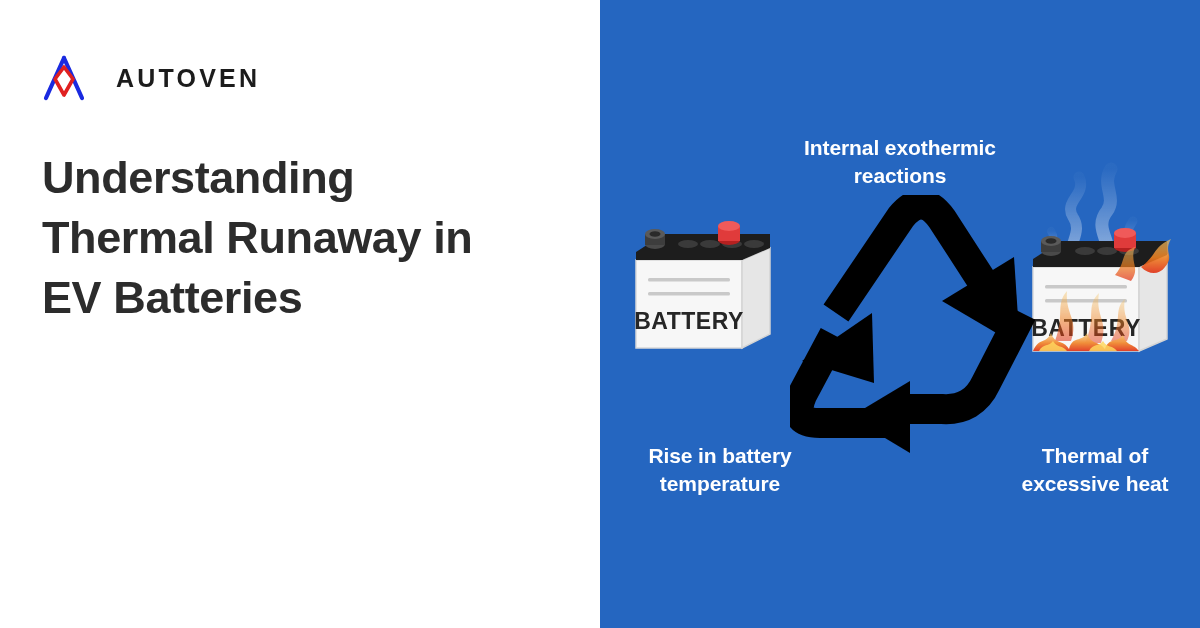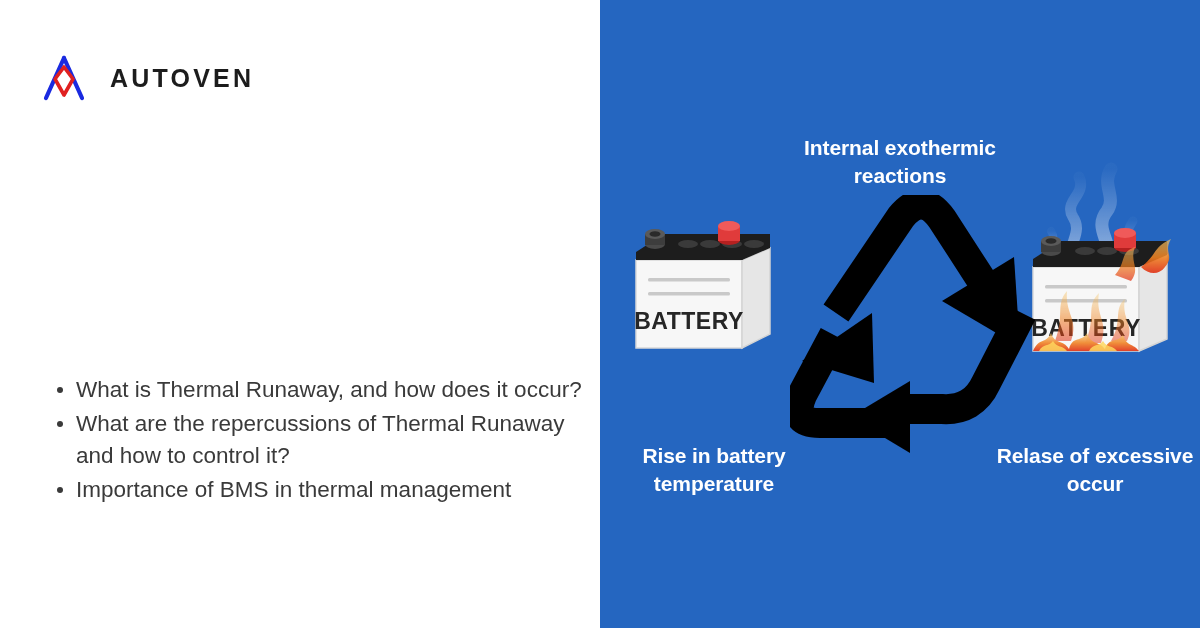--- a/index.html
+++ b/index.html
@@ -11,21 +11,21 @@
   #page { position:relative; width:1200px; height:628px; background:#ffffff; }
 
   
   #left-panel {
     position:absolute; left:0; top:0; width:600px; height:628px;
     background:#ffffff;
   }
 
   #brand {
     position:absolute; left:42px; top:55px;
-    display:flex; align-items:center; gap:24px;
+    display:flex; align-items:center; gap:30px;
   }
   #brand-mark { width:44px; height:46px; display:block; }
   #brand-name {
     font-size:25px; font-weight:700; letter-spacing:3.2px;
     color:#1c1c1c; line-height:1;
   }
 
   #headline {
     position:absolute; left:42px; top:148px; width:540px;
     font-size:45px; font-weight:700; line-height:1.33;
@@ -52,21 +52,21 @@
     position:absolute; left:600px; top:0; width:600px; height:628px;
     background:#2566c0; overflow:hidden;
   }
 
   .panel-label {
     position:absolute; color:#ffffff; font-weight:700;
     font-size:21px; line-height:1.35; text-align:center;
     letter-spacing:-0.1px; z-index:6;
   }
   #label-top    { left:160px; top:134px; width:280px; }
-  #label-left   { left:4px;  top:442px; width:220px; }
+  #label-left   { left:10px;  top:442px; width:220px; }
   #label-right  { left:390px; top:442px; width:210px; }
   #label-center { left:265px; top:332px; width:130px; font-size:17px; }
 
   
   #cycle { position:absolute; left:190px; top:195px; width:265px; height:270px; z-index:4; }
 
   
   #battery-normal { position:absolute; left:22px; top:208px; width:170px; height:155px; z-index:3; }
   #battery-burning { position:absolute; left:415px; top:155px; width:190px; height:215px; z-index:3; }
 </style>
@@ -79,26 +79,26 @@
 
     <div id="brand">
       <svg id="brand-mark" viewBox="0 0 44 46">
         <path d="M22 3 L40 43" stroke="#1a2ae0" stroke-width="4.2" fill="none" stroke-linecap="round"></path>
         <path d="M22 3 L4 43" stroke="#1a2ae0" stroke-width="4.2" fill="none" stroke-linecap="round"></path>
         <path d="M22 12 L31 24 L22 40 L13 24 Z" fill="none" stroke="#e02020" stroke-width="3.6" stroke-linejoin="round"></path>
       </svg>
       <div id="brand-name">AUTOVEN</div>
     </div>
 
-
-    <ul id="bullets">
-      <li>What is Thermal Runaway, and how does it occur?</li>
-      <li>What are the repercussions of Thermal Runaway and how to control it?</li>
-      <li>Importance of BMS in thermal management</li>
-    </ul>
+    <h1 id="headline">
+      <span class="hl-line">Understanding</span>
+      <span class="hl-line">Thermal Runaway in</span>
+      <span class="hl-line">EV Batteries</span>
+    </h1>
+
   </div>
 
   <div id="right-panel">
 
     <svg id="battery-normal" viewBox="0 0 170 155">
       <g>
 
         <path d="M14 52 L120 52 L120 140 L14 140 Z" fill="#f7f7f7" stroke="#d9d9d9" stroke-width="1.5"></path>
 
         <path d="M120 52 L148 40 L148 126 L120 140 Z" fill="#e6e6e6" stroke="#d4d4d4" stroke-width="1.5"></path>
@@ -195,16 +195,16 @@
       </g>
 
       <g>
         <path d="M104 228 L30 228 Q0 228 12 200 L44 140" stroke="#000000" stroke-width="30" fill="none" stroke-linecap="butt" stroke-linejoin="round"></path>
         <polygon points="12,166 82,118 84,188" fill="#000000"></polygon>
       </g>
     </svg>
 
     <div class="panel-label" id="label-top">Internal exothermic reactions</div>
     <div class="panel-label" id="label-left">Rise in battery temperature</div>
-    <div class="panel-label" id="label-right">Relase of excessive occur</div>
+    <div class="panel-label" id="label-right">Thermal of excessive heat</div>
   </div>
 
 </div>
 
 </body></html>

